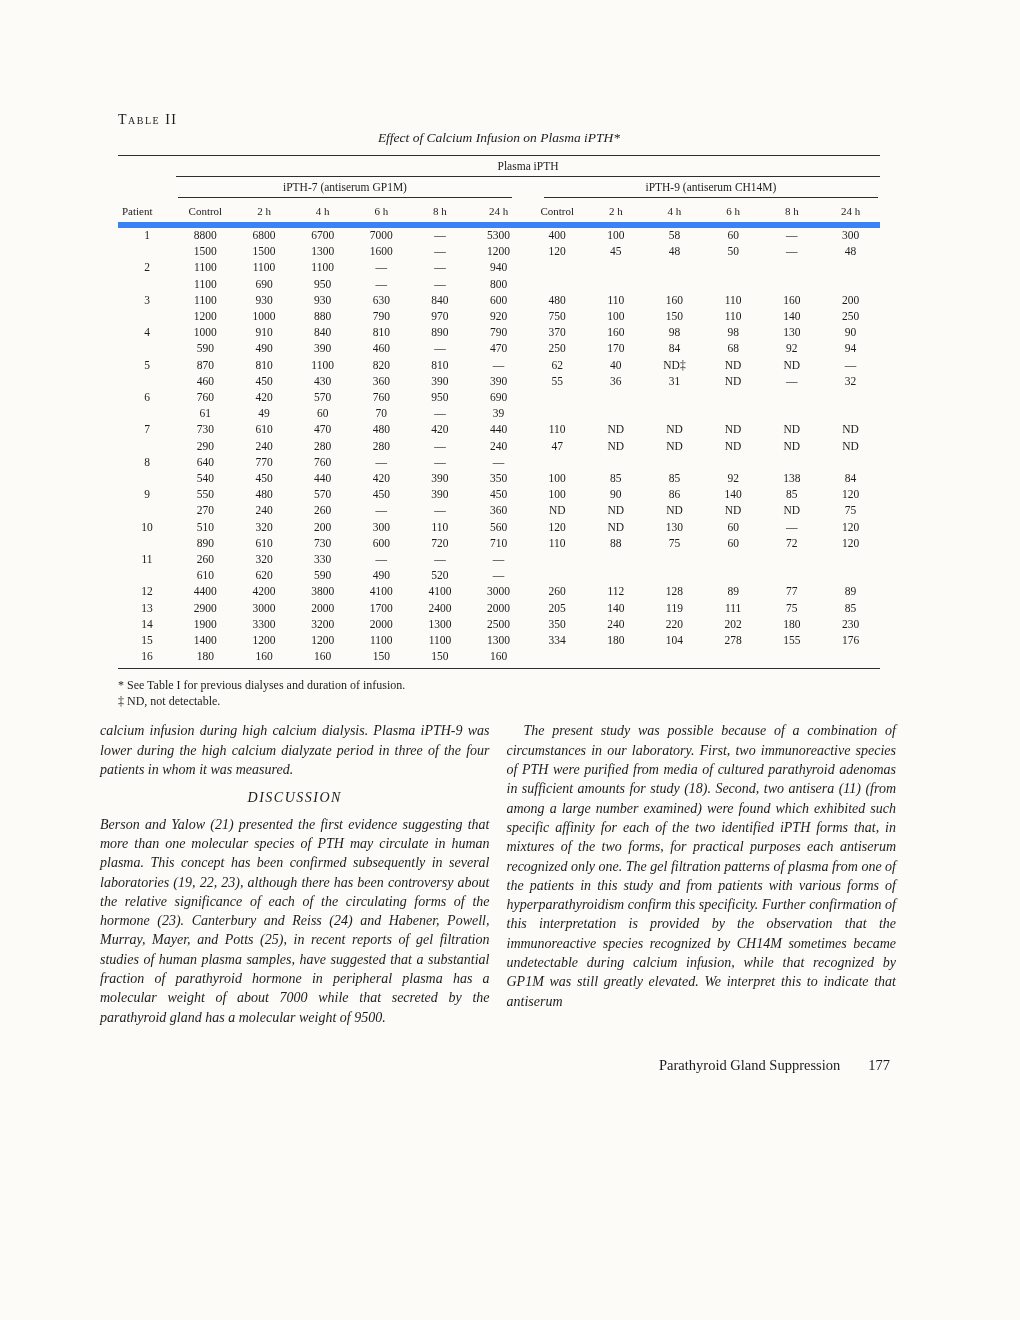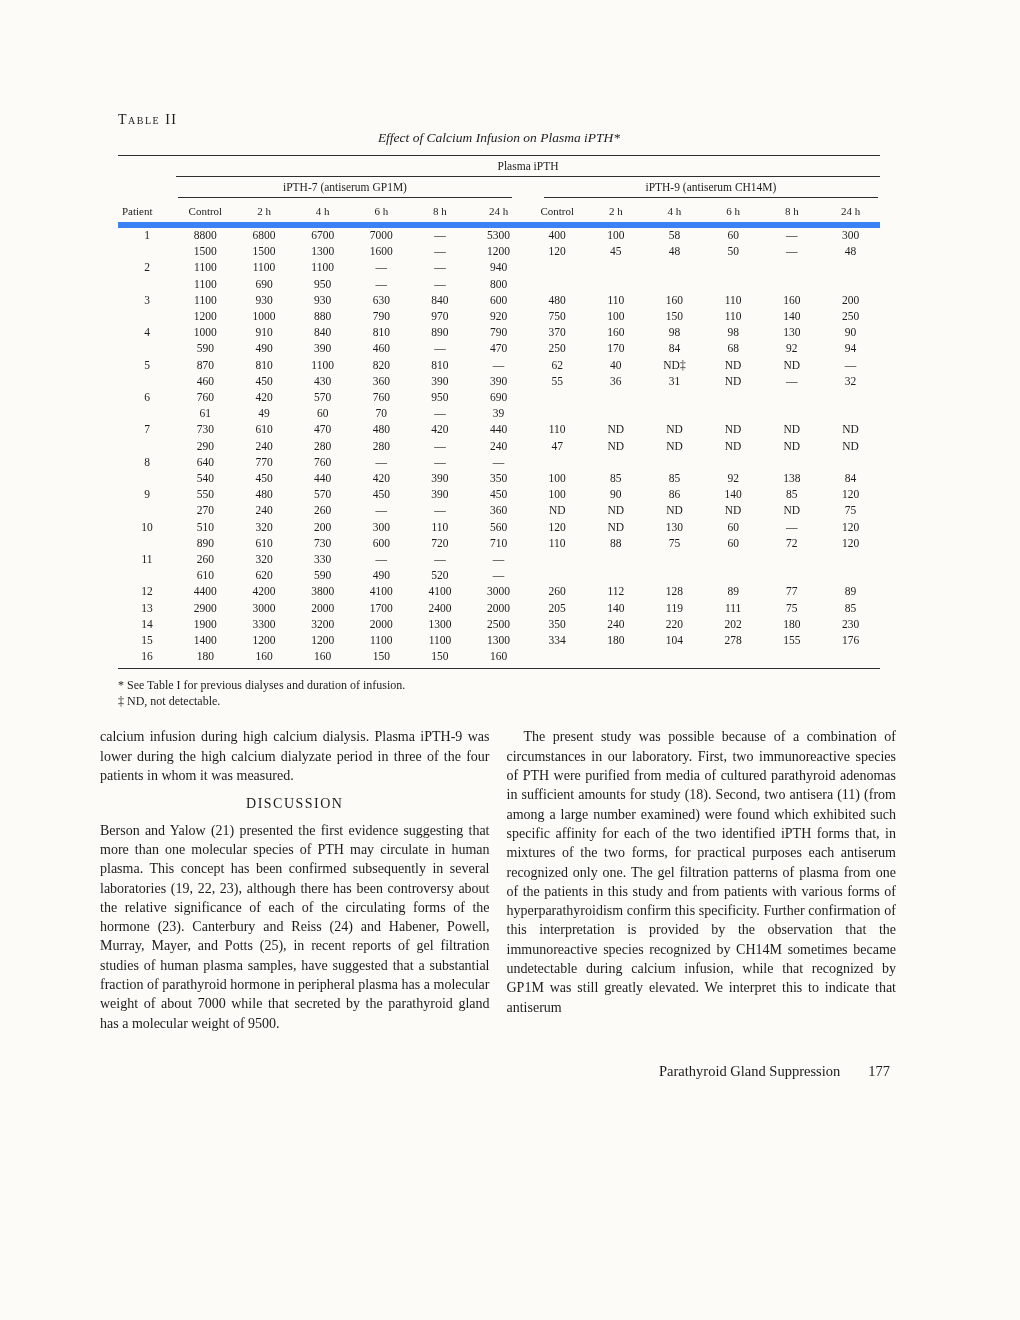--- a/index.html
+++ b/index.html
@@ -71,26 +71,27 @@
   tbody.data-body td { line-height: 13.2px; }
   tbody.data-body tr:last-child td { border-bottom: 1.2px solid #2e2e2e; padding-bottom: 5px; }
 
   
   .footnotes { width: 762px; margin-left: 118px; margin-top: 8px; font-size: 12px; line-height: 16px; }
 
   
   .body-text {
     margin-left: 100px;
     width: 796px;
-    margin-top: 18px;
+    margin-top: 12px;
     display: flex;
     gap: 17px;
     font-size: 14px;
     line-height: 19.3px;
     text-align: justify;
+    font-style: italic;
   }
   .col { width: 390px; }
   .para { margin: 0; }
   .para.indent { text-indent: 17px; }
   .section-heading {
     text-align: center;
     letter-spacing: 1.5px;
     font-size: 14px;
     margin: 9px 0 7px 0;
   }

